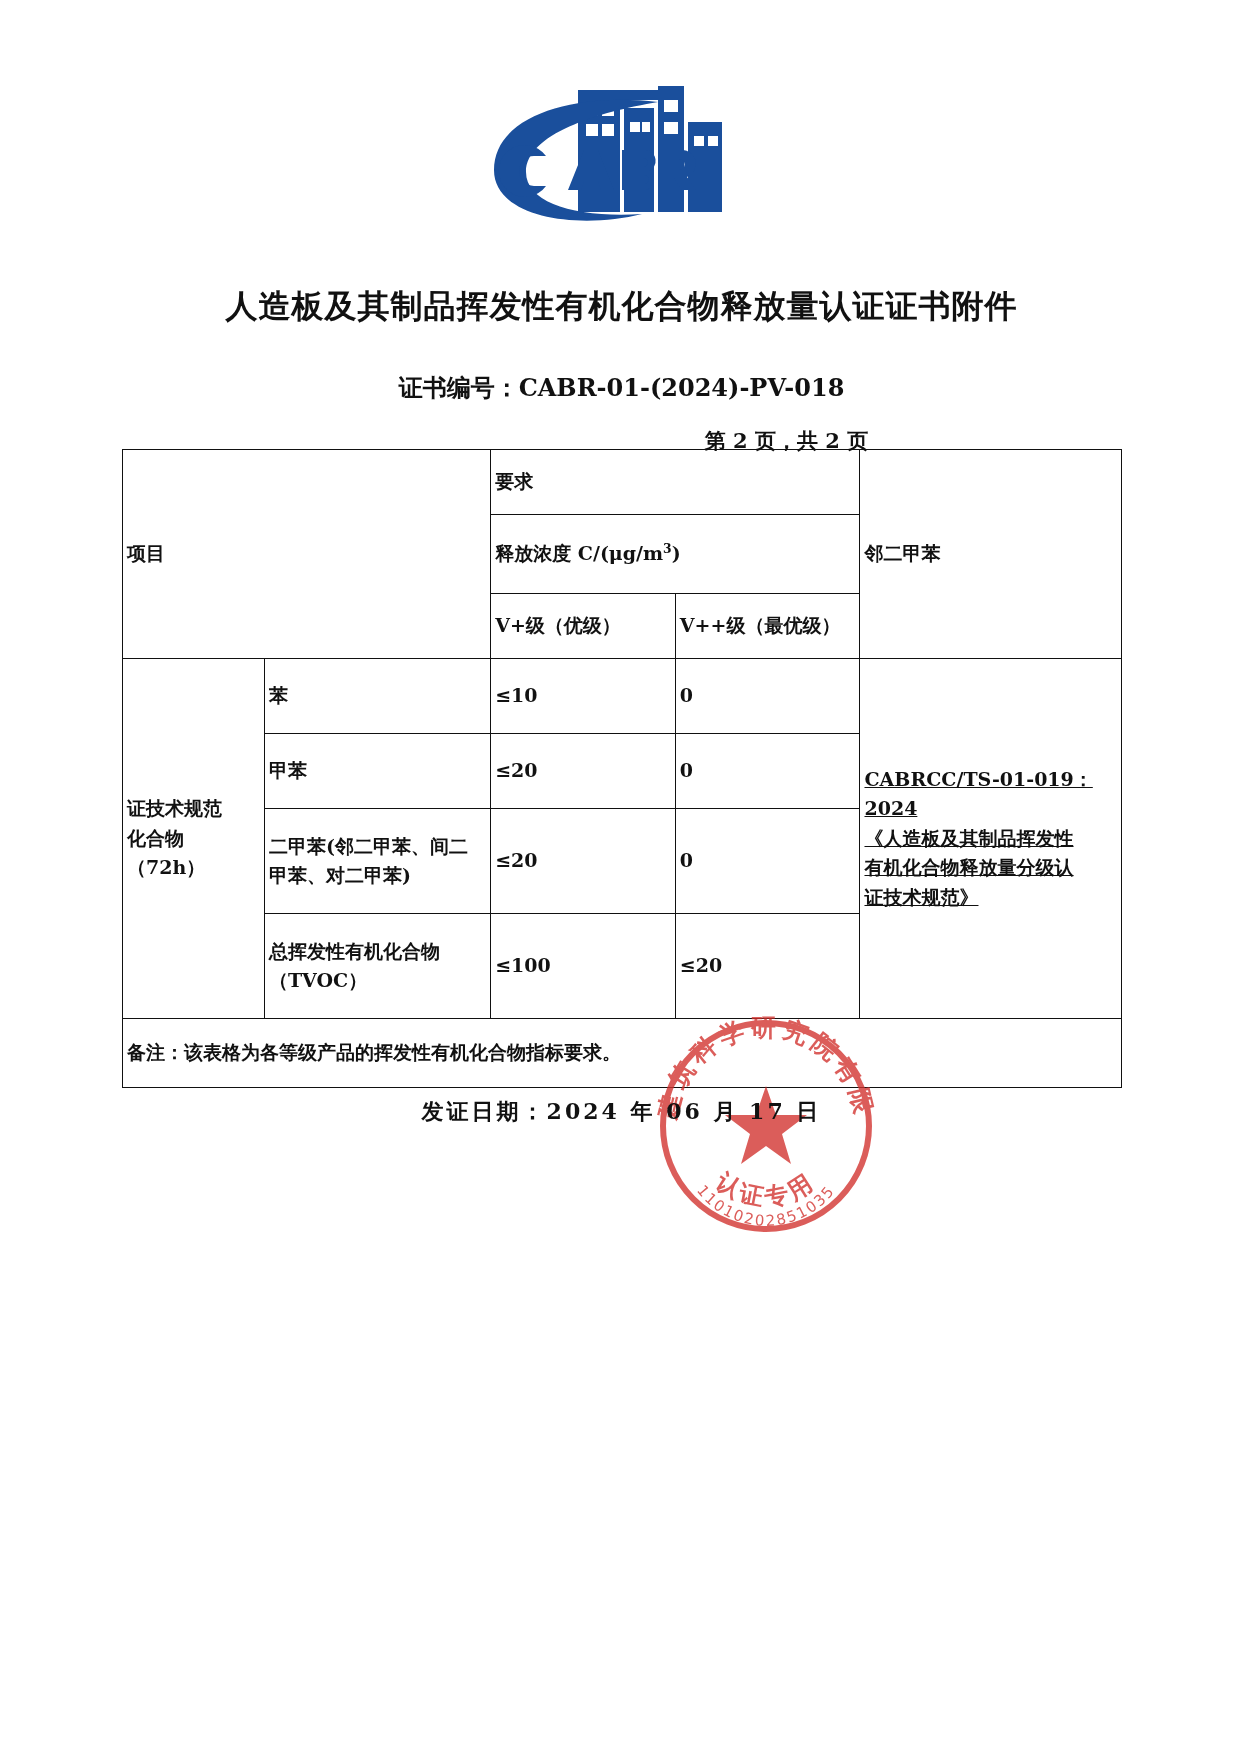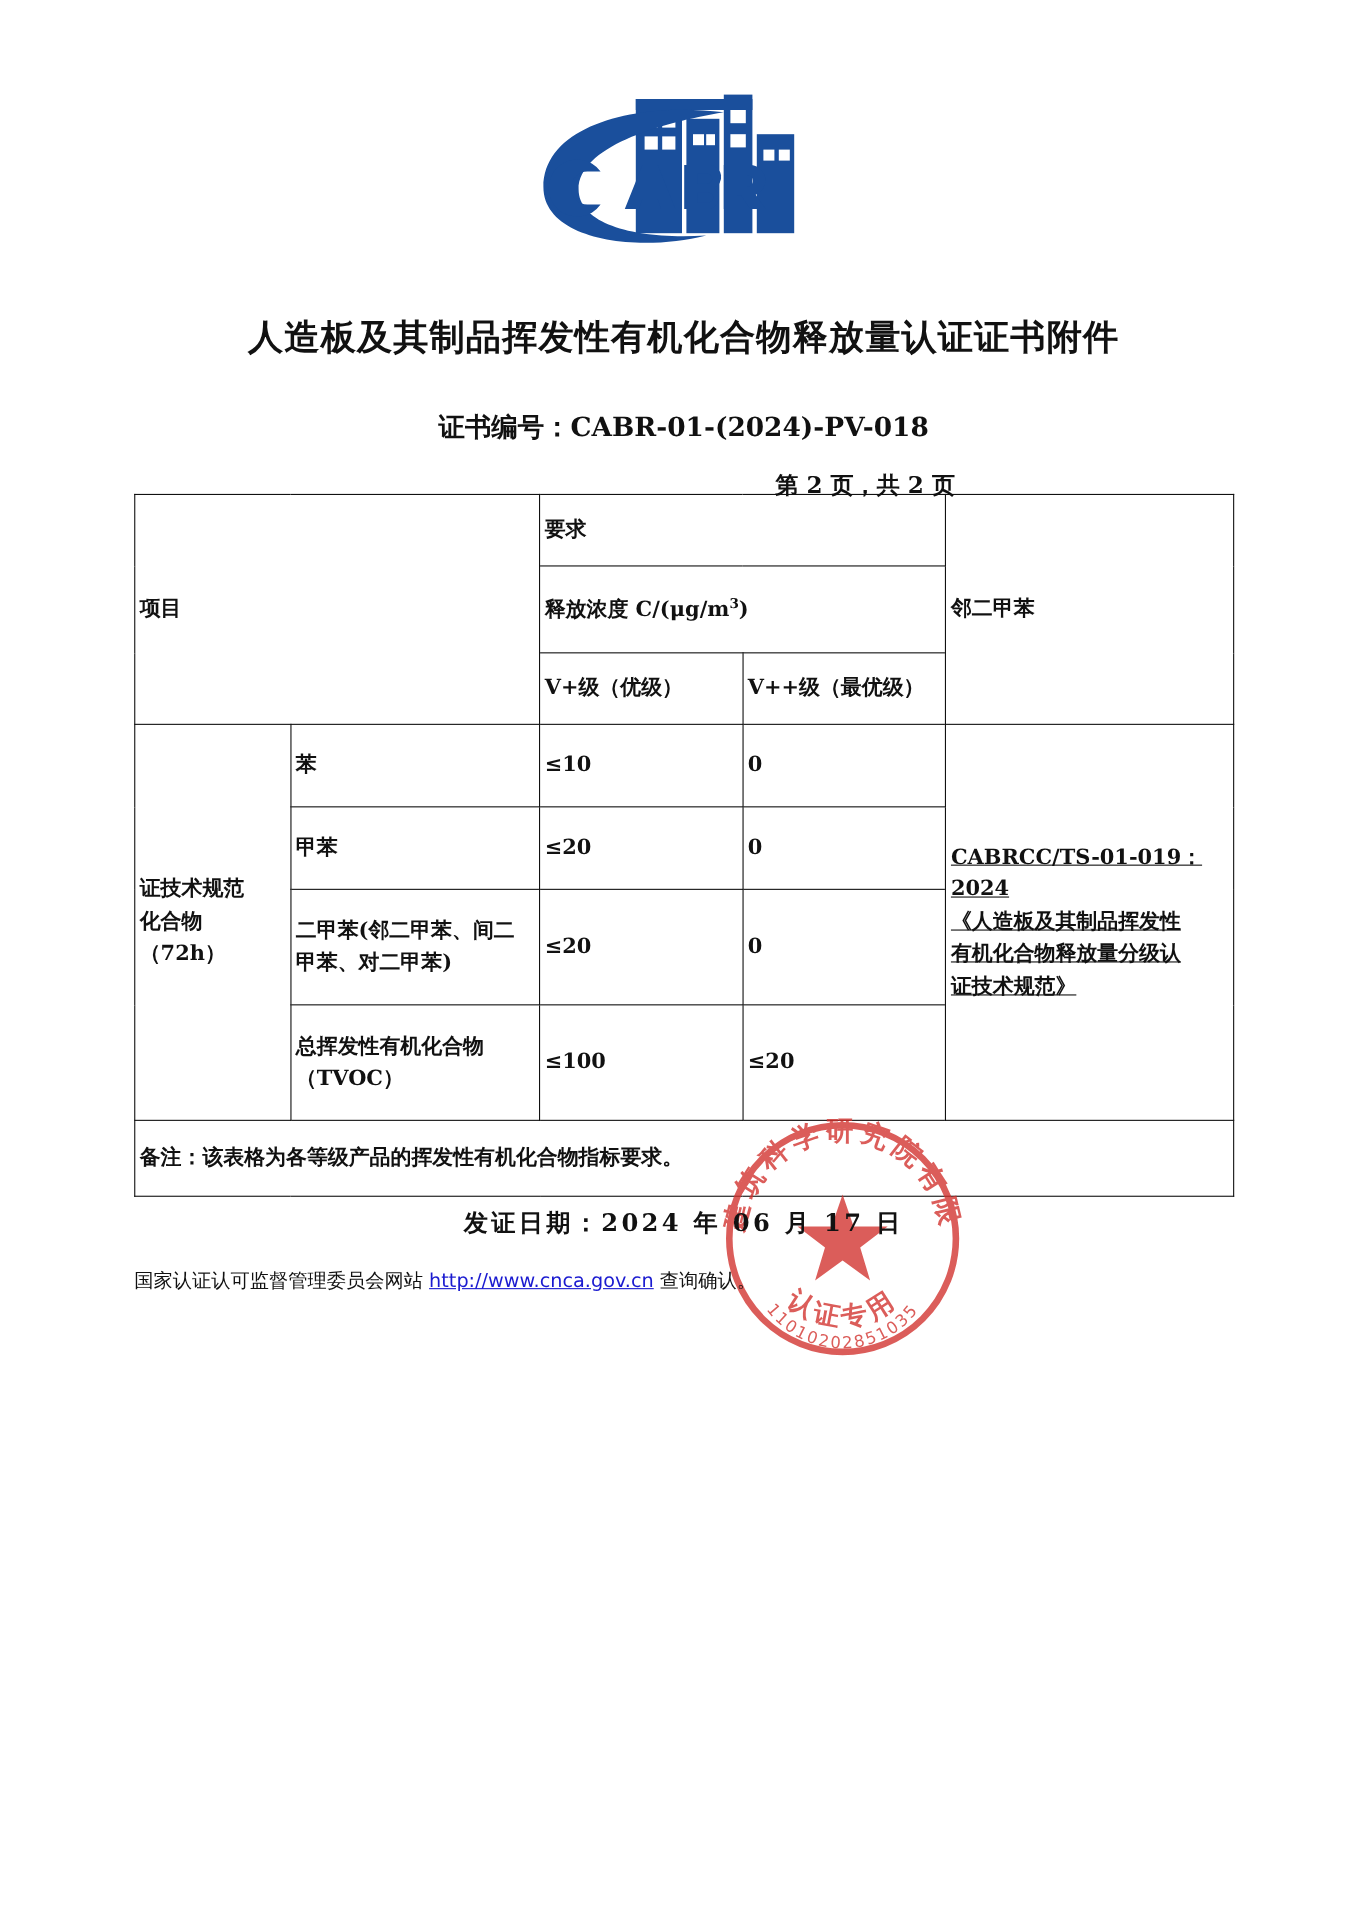--- a/index.html
+++ b/index.html
@@ -280,18 +280,13 @@
     <textPath href="#arcBottom" startOffset="50%" text-anchor="middle">认证专用</textPath>
   </text>
   <text font-family="'DejaVu Sans', sans-serif" font-size="15" fill="#d2302c" letter-spacing="2">
     <textPath href="#arcCode" startOffset="50%" text-anchor="middle">11010202851035</textPath>
   </text>
 </svg>
 
 <div class="issue-date">发证日期：2024 年 06 月 17 日</div>
 
 <div class="footer-note">
-  <div class="line2">
-    <span>国家认证认可监督管理委员会网站</span>
-    <span class="link">http://www.cnca.gov.cn</span>
-    <span>查询确认。</span>
-  </div>
 </div>
 
 </body></html>

